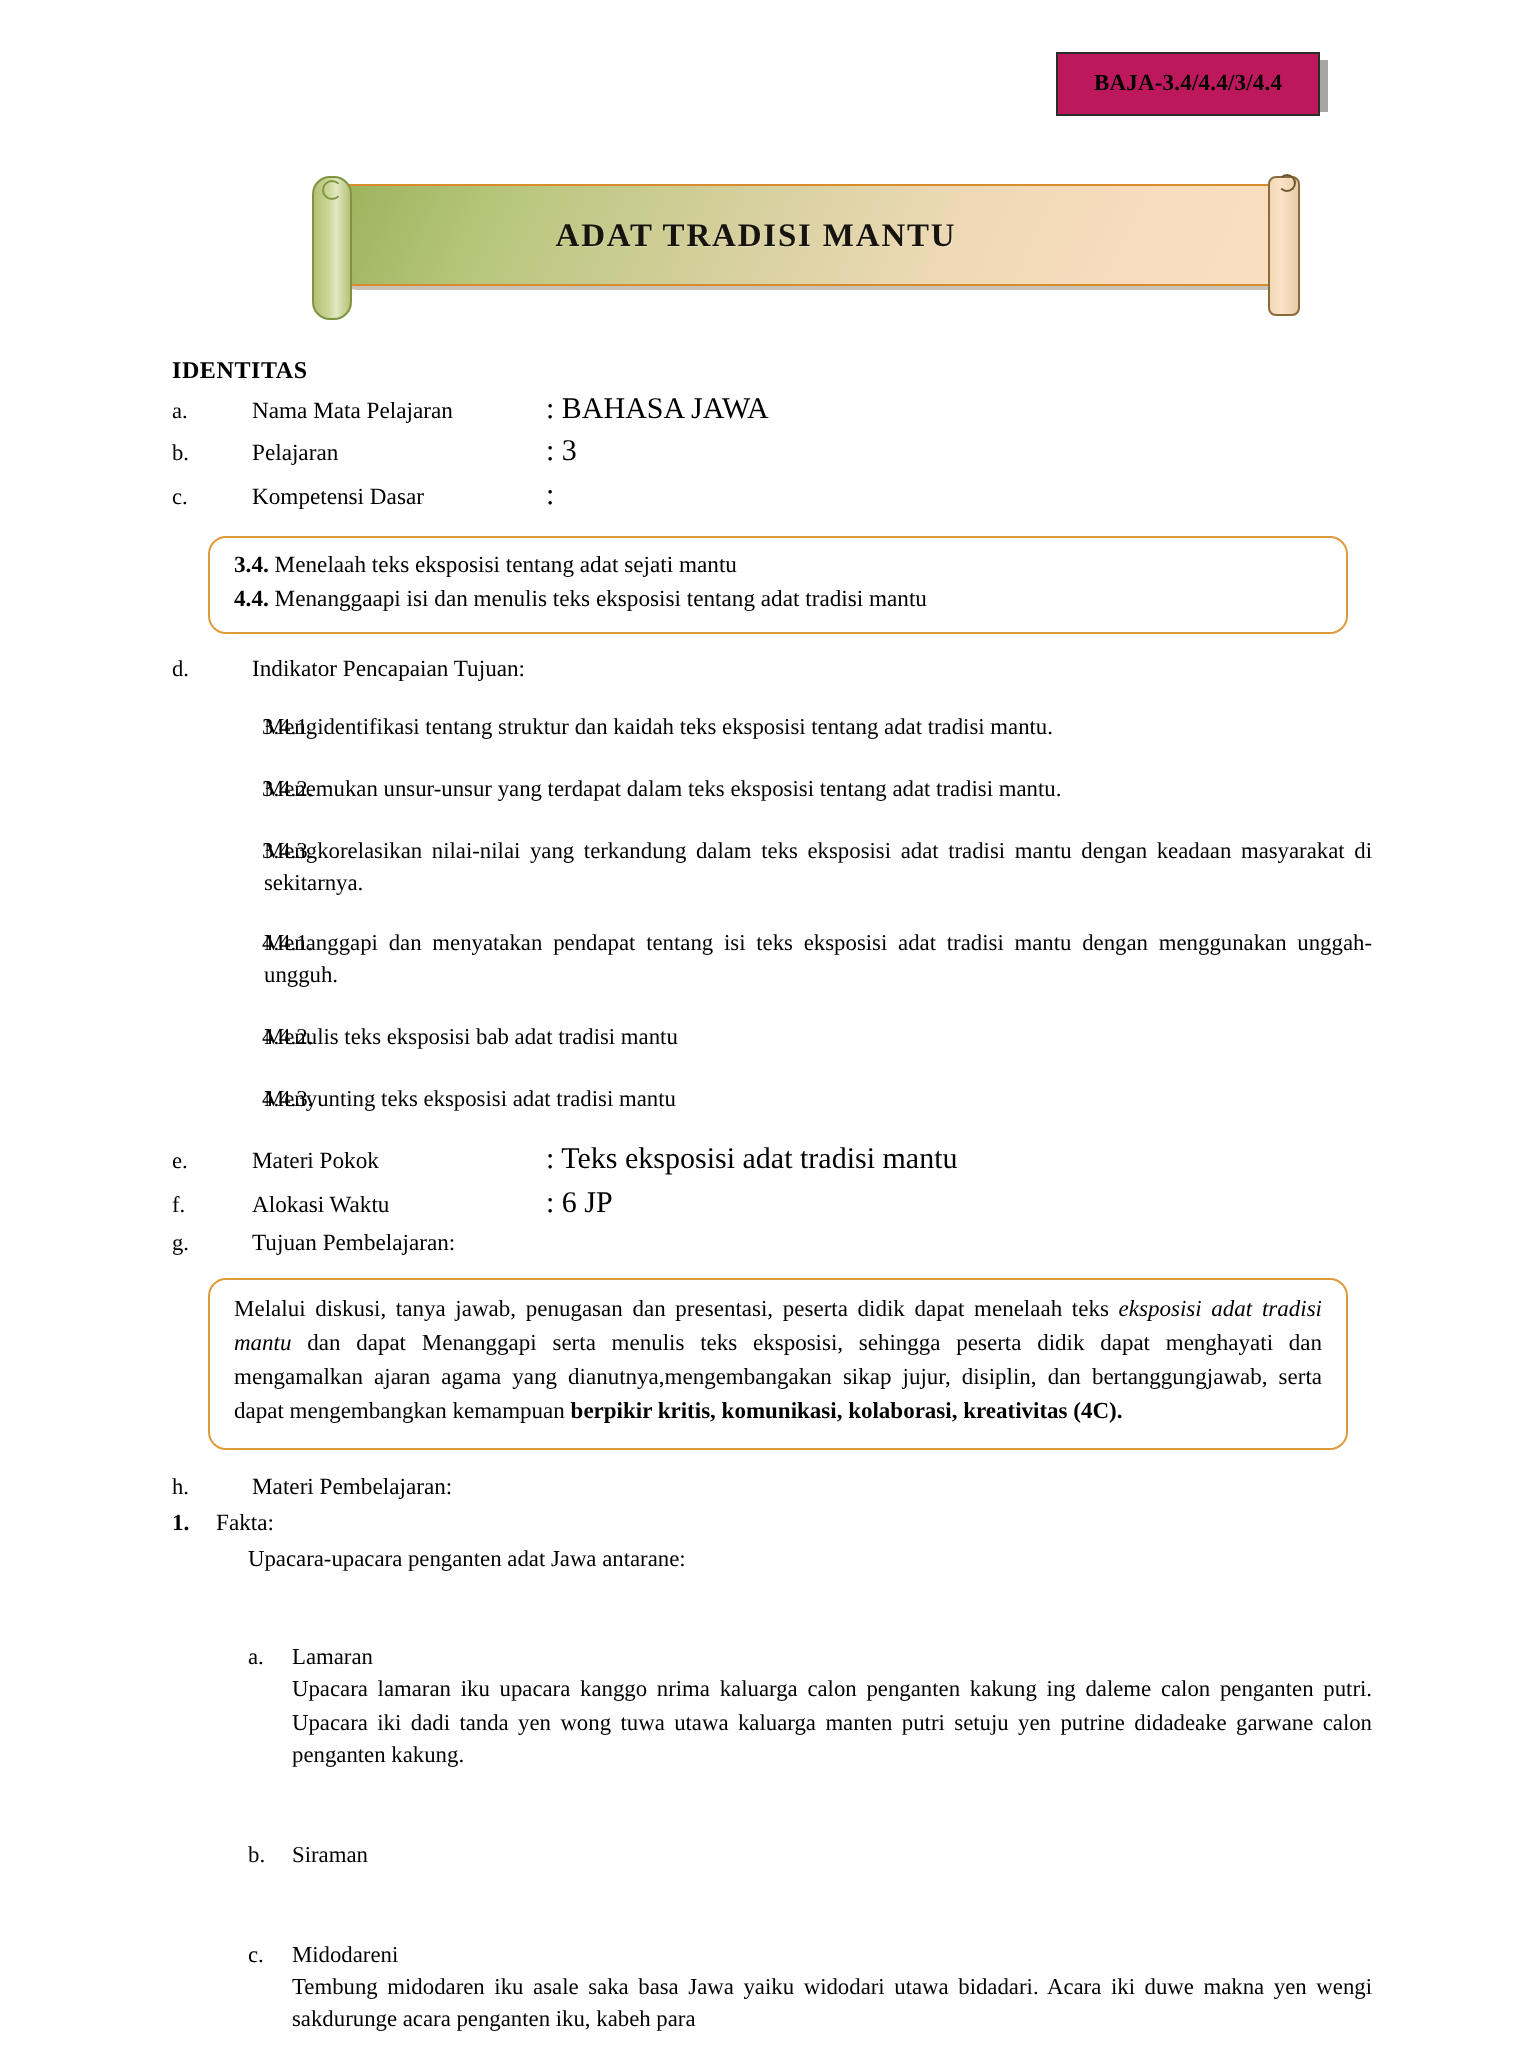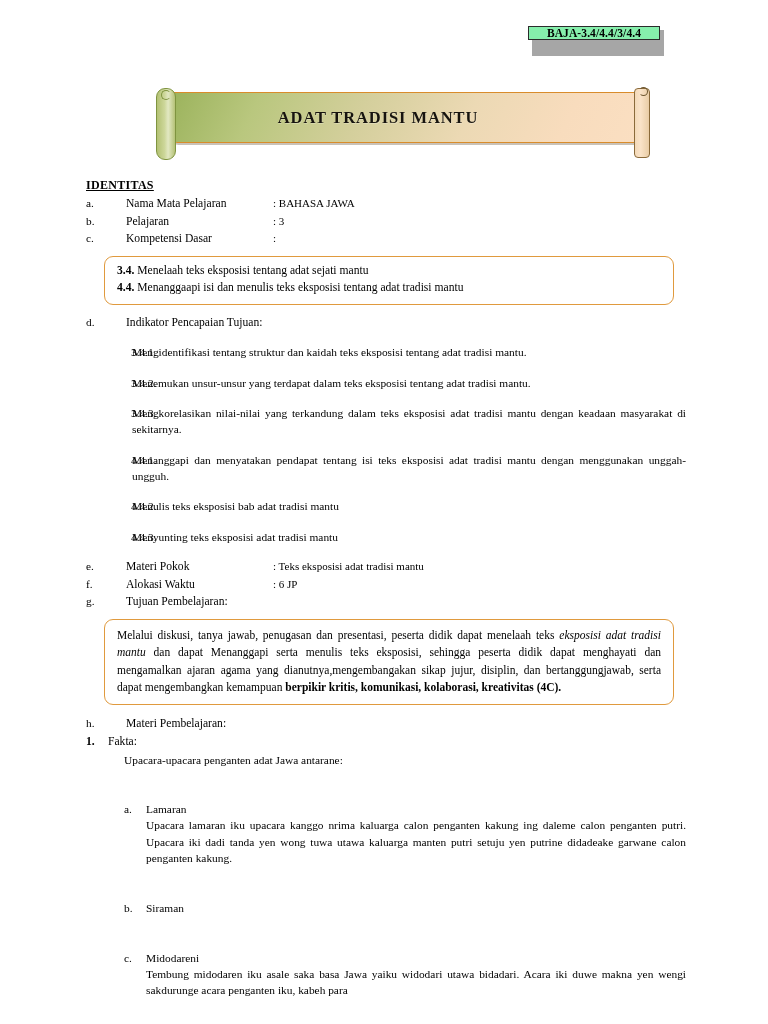--- a/index.html
+++ b/index.html
@@ -24,22 +24,22 @@
   }
   .code-chip-shadow {
     position: absolute;
     top: 4px; left: 4px;
     width: 132px; height: 26px;
     background: #a6a6a6;
   }
   .code-chip {
     position: absolute;
     top: 0; left: 0;
-    width: 132px; height: 14px;
-    background: #86efac;
+    width: 132px; height: 32px;
+    background: #be185d;
     border: 1.4px solid #2b2b2b;
     display: flex; align-items: center; justify-content: center;
     font-family: "Liberation Serif", serif;
     font-weight: bold;
     font-size: 11.5px;
     letter-spacing: .1px;
     white-space: nowrap;
   }
 
   
@@ -116,30 +116,29 @@
     top: 178px; left: 86px;
     width: 600px;
     font-size: 11.3px;
     line-height: 1.31;
   }
   .ident-head {
     font-weight: bold;
     font-size: 12px;
     letter-spacing: .3px;
     margin-bottom: 1px;
-    text-decoration: underline;
   }
   .kv-row {
     display: flex;
     align-items: baseline;
     line-height: 1.45;
   }
   .kv-mark { width: 40px; flex: 0 0 40px; font-size: 11.3px; }
   .kv-label { width: 147px; flex: 0 0 147px; font-size: 11.6px; }
-  .kv-val { font-size: 11px; white-space: nowrap; text-align: center; }
+  .kv-val { font-size: 15px; white-space: nowrap; text-align: center; }
 
   
   .ob {
     border: 1.5px solid #e09a3e;
     border-radius: 9px;
     margin: 8px 0 0 18px;
     width: 570px;
     padding: 7px 12px 8px 12px;
     background: #fff;
   }

